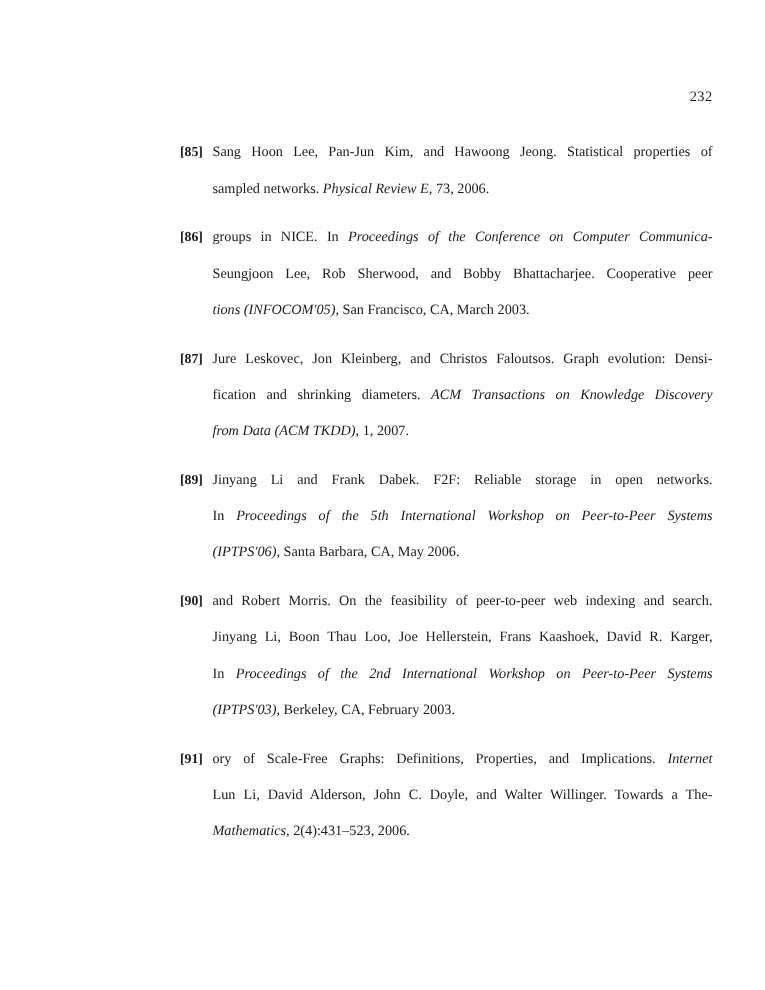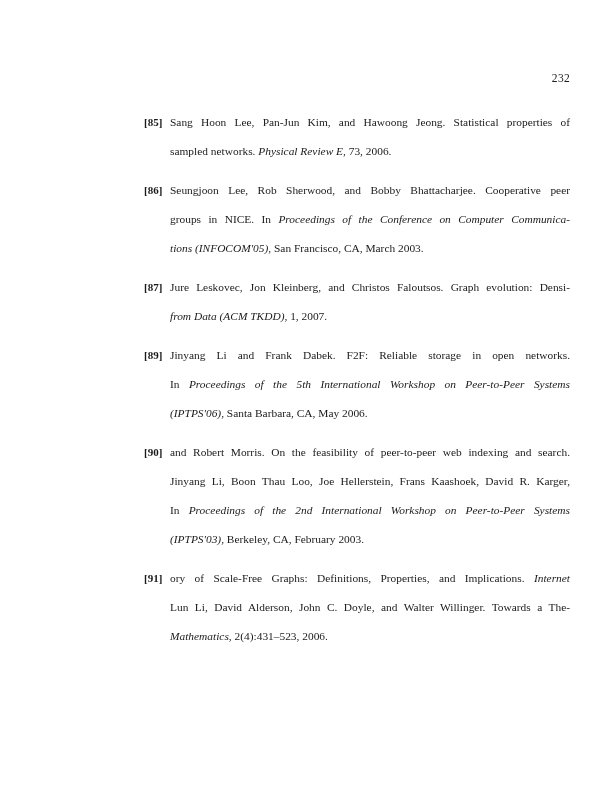--- a/index.html
+++ b/index.html
@@ -107,29 +107,30 @@
       <div class="entry">
         <span class="label">[85]</span>
         <span class="body">
           <span class="ln"><span>Sang Hoon Lee, Pan-Jun Kim, and Hawoong Jeong. Statistical properties of</span></span>
           <span class="ln last"><span>sampled networks. </span><i>Physical Review E</i><span>, 73, 2006.</span></span>
         </span>
       </div>
       <div class="entry">
         <span class="label">[86]</span>
         <span class="body">
+          <span class="ln"><span>groups in NICE. In </span><i>Proceedings of the Conference on Computer Communica-</i></span>
           <span class="ln"><span>Seungjoon Lee, Rob Sherwood, and Bobby Bhattacharjee. Cooperative peer</span></span>
-          <span class="ln"><span>groups in NICE. In </span><i>Proceedings of the Conference on Computer Communica-</i></span>
           <span class="ln last"><i>tions (INFOCOM'05)</i><span>, San Francisco, CA, March 2003.</span></span>
         </span>
       </div>
       <div class="entry">
         <span class="label">[87]</span>
         <span class="body">
           <span class="ln"><span>Jure Leskovec, Jon Kleinberg, and Christos Faloutsos. Graph evolution: Densi-</span></span>
+          <span class="ln"><span>fication and shrinking diameters. </span><i>ACM Transactions on Knowledge Discovery</i></span>
           <span class="ln last"><i>from Data (ACM TKDD)</i><span>, 1, 2007.</span></span>
         </span>
       </div>
       <div class="entry">
         <span class="label">[89]</span>
         <span class="body">
           <span class="ln"><span>Jinyang Li and Frank Dabek. F2F: Reliable storage in open networks.</span></span>
           <span class="ln"><span>In </span><i>Proceedings of the 5th International Workshop on Peer-to-Peer Systems</i></span>
           <span class="ln last"><i>(IPTPS'06)</i><span>, Santa Barbara, CA, May 2006.</span></span>
         </span>

